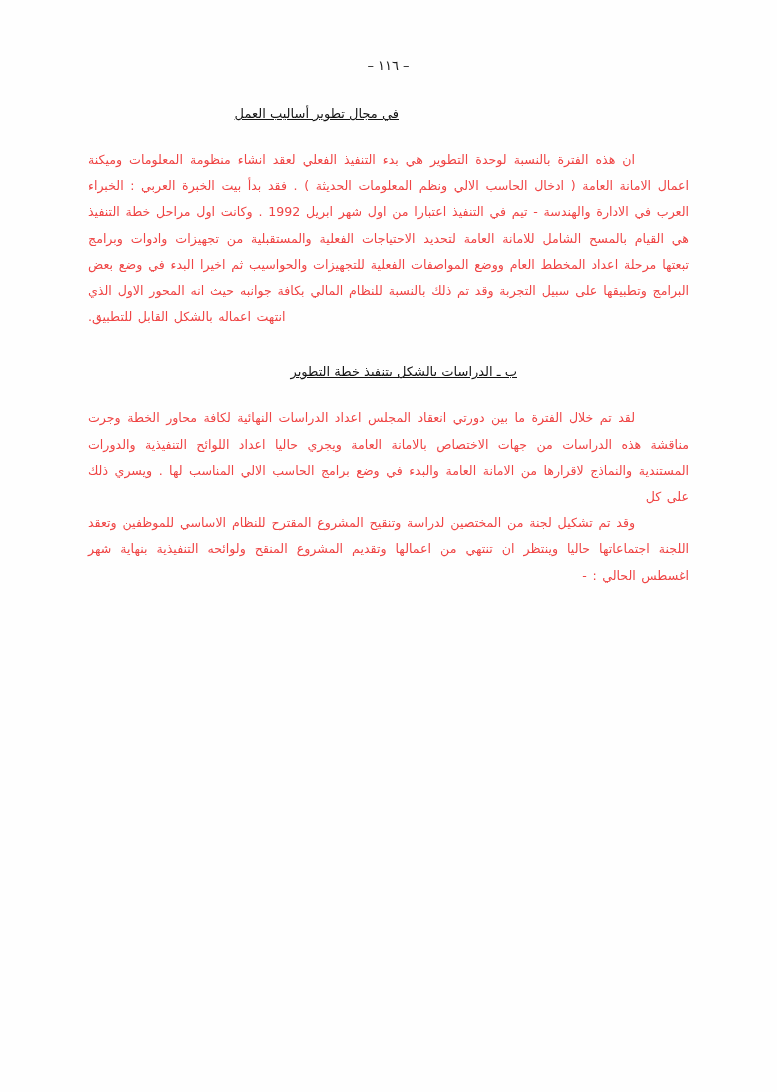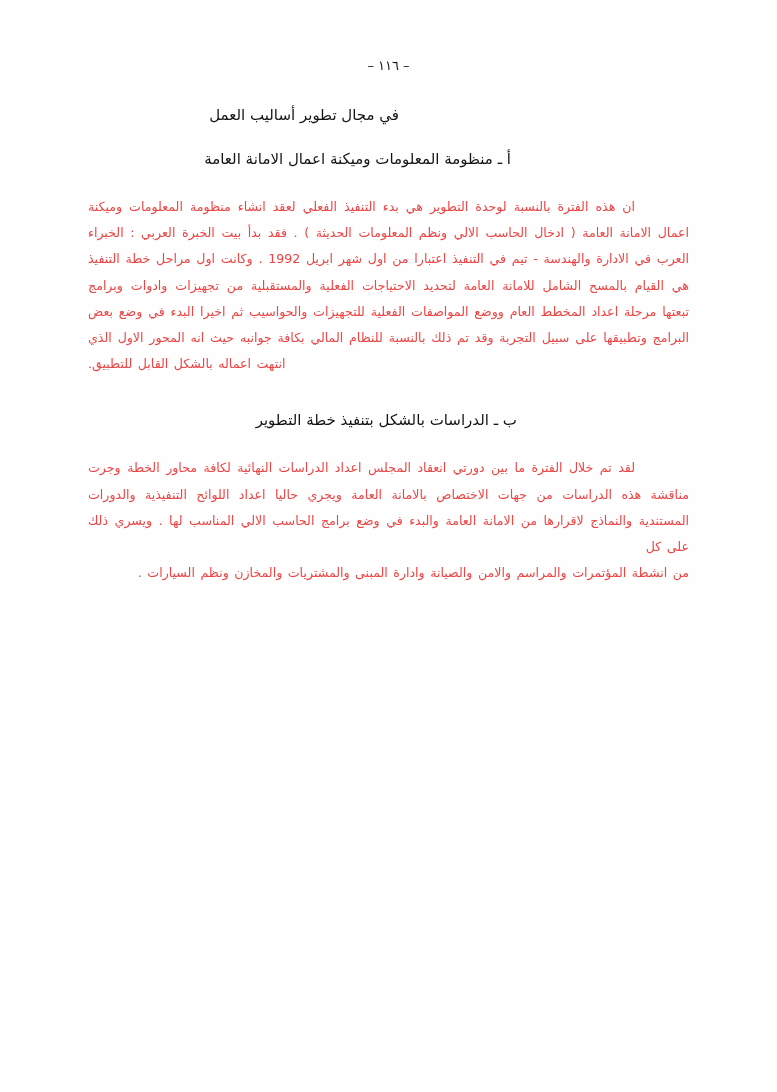--- a/index.html
+++ b/index.html
@@ -32,26 +32,27 @@
     color: #1a1a1a;
   }
   .content {
     position: absolute;
     top: 106px;
     right: 88px;
     left: 88px;
     direction: rtl;
   }
   .section-title {
-    font-size: 15px;
+    font-size: 13px;
     color: #141414;
     margin: 0 0 0 0;
     padding: 0;
     text-align: right;
     letter-spacing: 0.5px;
+    text-decoration: underline;
   }
   .title-indent-1 {
     padding-right: 290px;
     margin-bottom: 26px;
   }
   .title-indent-2 {
     padding-right: 178px;
     margin-bottom: 26px;
   }
   .title-indent-3 {
@@ -84,25 +85,24 @@
 <body>
 
 <div class="page">
 
   <div class="page-number">– ١١٦ –</div>
 
   <div class="content">
 
     <div class="section-title title-indent-1">في مجال تطوير أساليب العمل</div>
 
-    <div class="section-title title-indent-2">أ ـ   منظومة المعلومات وميكنة اعمال الامانة العامة</div>
 
     <p class="para first-indent para-last-center">ان هذه الفترة بالنسبة لوحدة التطوير هي بدء التنفيذ الفعلي لعقد انشاء منظومة المعلومات وميكنة اعمال الامانة العامة ( ادخال الحاسب الالي ونظم المعلومات الحديثة ) . فقد بدأ بيت الخبرة العربي : الخبراء العرب في الادارة والهندسة - تيم في التنفيذ اعتبارا من اول شهر ابريل 1992 . وكانت اول مراحل خطة التنفيذ هي القيام بالمسح الشامل للامانة العامة لتحديد الاحتياجات الفعلية والمستقبلية من تجهيزات وادوات وبرامج تبعتها مرحلة اعداد المخطط العام ووضع المواصفات الفعلية للتجهيزات والحواسيب ثم اخيرا البدء في وضع بعض البرامج وتطبيقها على سبيل التجربة وقد تم ذلك بالنسبة للنظام المالي بكافة جوانبه حيث انه المحور الاول الذي انتهت اعماله بالشكل القابل للتطبيق.</p>
 
     <div class="section-title title-indent-3">ب ـ  الدراسات بالشكل بتنفيذ خطة التطوير</div>
 
     <p class="para first-indent">لقد تم خلال الفترة ما بين دورتي انعقاد المجلس اعداد الدراسات النهائية لكافة محاور الخطة وجرت مناقشة هذه الدراسات من جهات الاختصاص بالامانة العامة ويجري حاليا اعداد اللوائح التنفيذية والدورات المستندية والنماذج لاقرارها من الامانة العامة والبدء في وضع برامج الحاسب الالي المناسب لها . ويسري ذلك على كل</p>
 
-    <p class="para">من انشطة المؤتمرات والمراسم والامن والصيانة وادارة المبنى والمشتريات والمخازن ونظم السيارات .</p>
 
+    <p class="para first-indent">وقد تم تشكيل لجنة من المختصين لدراسة وتنقيح المشروع المقترح للنظام الاساسي للموظفين وتعقد اللجنة اجتماعاتها حاليا وينتظر ان تنتهي من اعمالها وتقديم المشروع المنقح ولوائحه التنفيذية بنهاية شهر اغسطس الحالي : -</p>
 
   </div>
 </div>
 
 </body></html>

